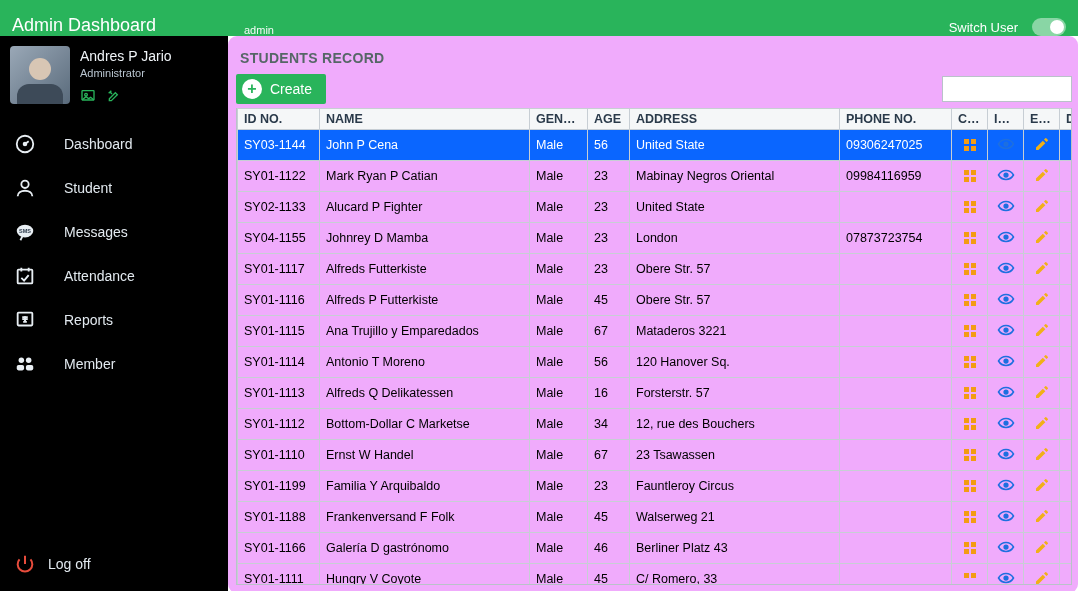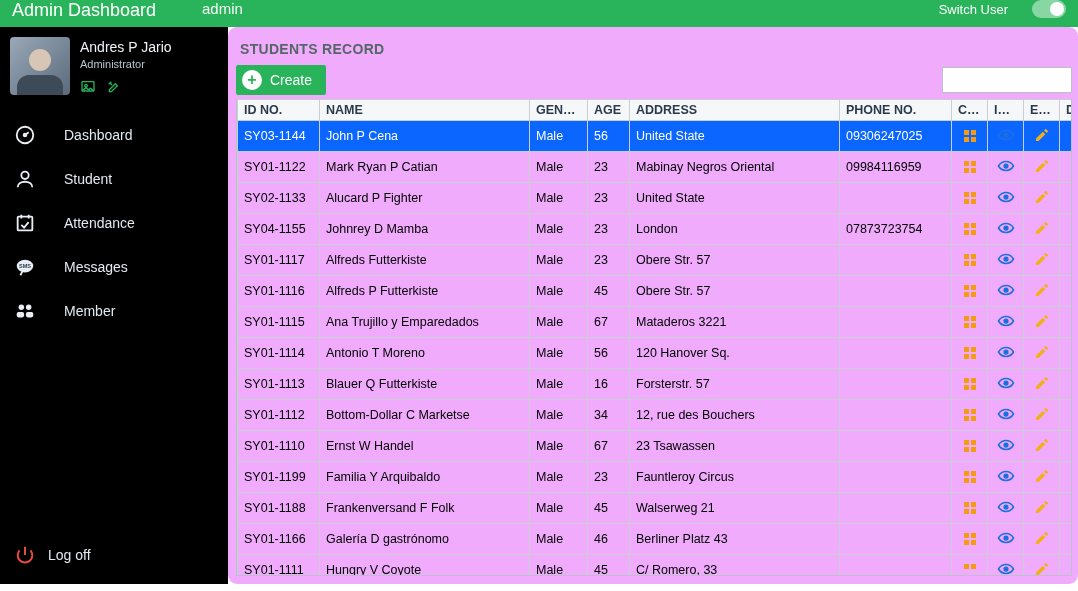--- a/index.html
+++ b/index.html
@@ -1,21 +1,21 @@
 <!DOCTYPE html>
 <html><head>
 <meta charset="utf-8">
 <style>
   * { box-sizing: border-box; margin: 0; padding: 0; }
   html, body { width: 1078px; height: 591px; font-family: Arial, Helvetica, sans-serif; font-size: 13px; overflow: hidden; }
-  .topbar { height: 27px; background: #29b45b; color: #fff; display: flex; align-items: flex-start; padding: 0 12px; }
+  .topbar { height: 36px; background: #29b45b; color: #fff; display: flex; align-items: flex-end; padding: 0 12px; }
   .topbar .brand { font-size: 18px; font-weight: 500; width: 190px; }
-  .topbar .user { font-size: 15px; opacity: .95; }
+  .topbar .user { font-size: 11px; opacity: .95; margin-left: 42px; }
   .topbar .spacer { flex: 1; }
-  .topbar .switch { display: flex; align-items: center; gap: 24px; cursor: pointer; }
+  .topbar .switch { display: flex; align-items: center; gap: 14px; cursor: pointer; }
   .toggle { width: 34px; height: 18px; border-radius: 9px; background: rgba(255,255,255,.45); position: relative; }
   .toggle::after { content: ""; position: absolute; right: 2px; top: 2px; width: 14px; height: 14px; border-radius: 50%; background: #fff; }
 
   .shell { display: flex; height: calc(591px - 34px); }
   .sidebar { width: 228px; background: #000000; color: #e8eef3; display: flex; flex-direction: column; }
   .profile { display: flex; gap: 10px; padding: 10px 10px 6px; }
   .avatar { width: 60px; height: 58px; border-radius: 4px; background: linear-gradient(135deg,#9aa8b7,#5a6b7c); position: relative; overflow:hidden;}
   .avatar::before{content:"";position:absolute;left:50%;top:12px;width:22px;height:22px;border-radius:50%;background:#d8c6b4;transform:translateX(-50%);}
   .avatar::after{content:"";position:absolute;left:50%;bottom:-10px;width:46px;height:30px;border-radius:12px 12px 0 0;background:#3d4a58;transform:translateX(-50%);}
   .profile .meta { display:flex;flex-direction:column;gap:3px; padding-top:2px;}
@@ -111,34 +111,46 @@
         <span class="label">Dashboard</span>
       </div>
       <div class="nav-item">
         <svg viewBox="0 0 24 24" fill="none" stroke="#e8eef3" stroke-width="2">
             <circle cx="12" cy="8" r="4"></circle>
             <path d="M4 21c0-4 4-6 8-6s8 2 8 6"></path>
           </svg>
         <span class="label">Student</span>
       </div>
       <div class="nav-item">
+        <svg viewBox="0 0 24 24" fill="#e8eef3">
+            <ellipse cx="12" cy="11" rx="9" ry="7"></ellipse>
+            <path d="M7 21l2-4" stroke="#e8eef3" stroke-width="2"></path>
+            <text x="12" y="13" text-anchor="middle" font-size="6" fill="#2b3a4a" font-weight="bold">SMS</text>
+          </svg>
+        <span class="label">Messages</span>
+      </div>
+      <div class="nav-item">
         <svg viewBox="0 0 24 24" fill="none" stroke="#e8eef3" stroke-width="2">
             <rect x="4" y="5" width="16" height="15" rx="1"></rect>
             <path d="M8 3v4M16 3v4"></path>
             <path d="M8 14l3 3 5-6"></path>
           </svg>
         <span class="label">Attendance</span>
       </div>
       <div class="nav-item">
-        <svg viewBox="0 0 24 24" fill="#e8eef3">
-            <ellipse cx="12" cy="11" rx="9" ry="7"></ellipse>
-            <path d="M7 21l2-4" stroke="#e8eef3" stroke-width="2"></path>
-            <text x="12" y="13" text-anchor="middle" font-size="6" fill="#2b3a4a" font-weight="bold">SMS</text>
+        <svg viewBox="0 0 24 24" fill="none" stroke="#e8eef3" stroke-width="2">
+            <rect x="4" y="4" width="16" height="14" rx="1"></rect>
+            <path d="M12 9v5M12 9h-3M12 9h3"></path>
+            <path d="M12 4v-0"></path>
+            <line x1="12" y1="11" x2="12" y2="11"></line>
+            <line x1="10" y1="14" x2="14" y2="14"></line>
+            <line x1="12" y1="8" x2="12" y2="14"></line>
+            <line x1="9" y1="11" x2="15" y2="11"></line>
           </svg>
-        <span class="label">Messages</span>
+        <span class="label">Reports</span>
       </div>
       <div class="nav-item">
         <svg viewBox="0 0 24 24" fill="#e8eef3">
             <circle cx="8" cy="8" r="3"></circle>
             <circle cx="16" cy="8" r="3"></circle>
             <rect x="3" y="13" width="8" height="6" rx="2"></rect>
             <rect x="13" y="13" width="8" height="6" rx="2"></rect>
           </svg>
         <span class="label">Member</span>
       </div>
@@ -454,21 +466,21 @@
                   <svg viewBox="0 0 24 24" fill="#e74c3c">
                     <path d="M6 7h12l-1 13H7L6 7zm3-3h6l1 2H8l1-2zM9 10v7m3-7v7m3-7v7" stroke="#e74c3c" stroke-width="1.5" fill="none"></path>
                     <rect x="6" y="7" width="12" height="13" fill="#e74c3c" opacity=".15"></rect>
                     <path d="M9 10v7M12 10v7M15 10v7" stroke="#e74c3c" stroke-width="2"></path>
                     <rect x="5" y="5" width="14" height="2" fill="#e74c3c"></rect>
                   </svg>
                 </span></td>
             </tr>
             <tr>
               <td>SY01-1113</td>
-              <td>Blauer Q Futterkiste</td>
+              <td>Alfreds Q Delikatessen</td>
               <td>Male</td>
               <td>16</td>
               <td>Forsterstr. 57</td>
               <td></td>
               <td class="icon-cell"><span class="ico ico-code">
                   <i></i>
                   <i></i>
                   <i></i>
                   <i></i>
                 </span></td>

